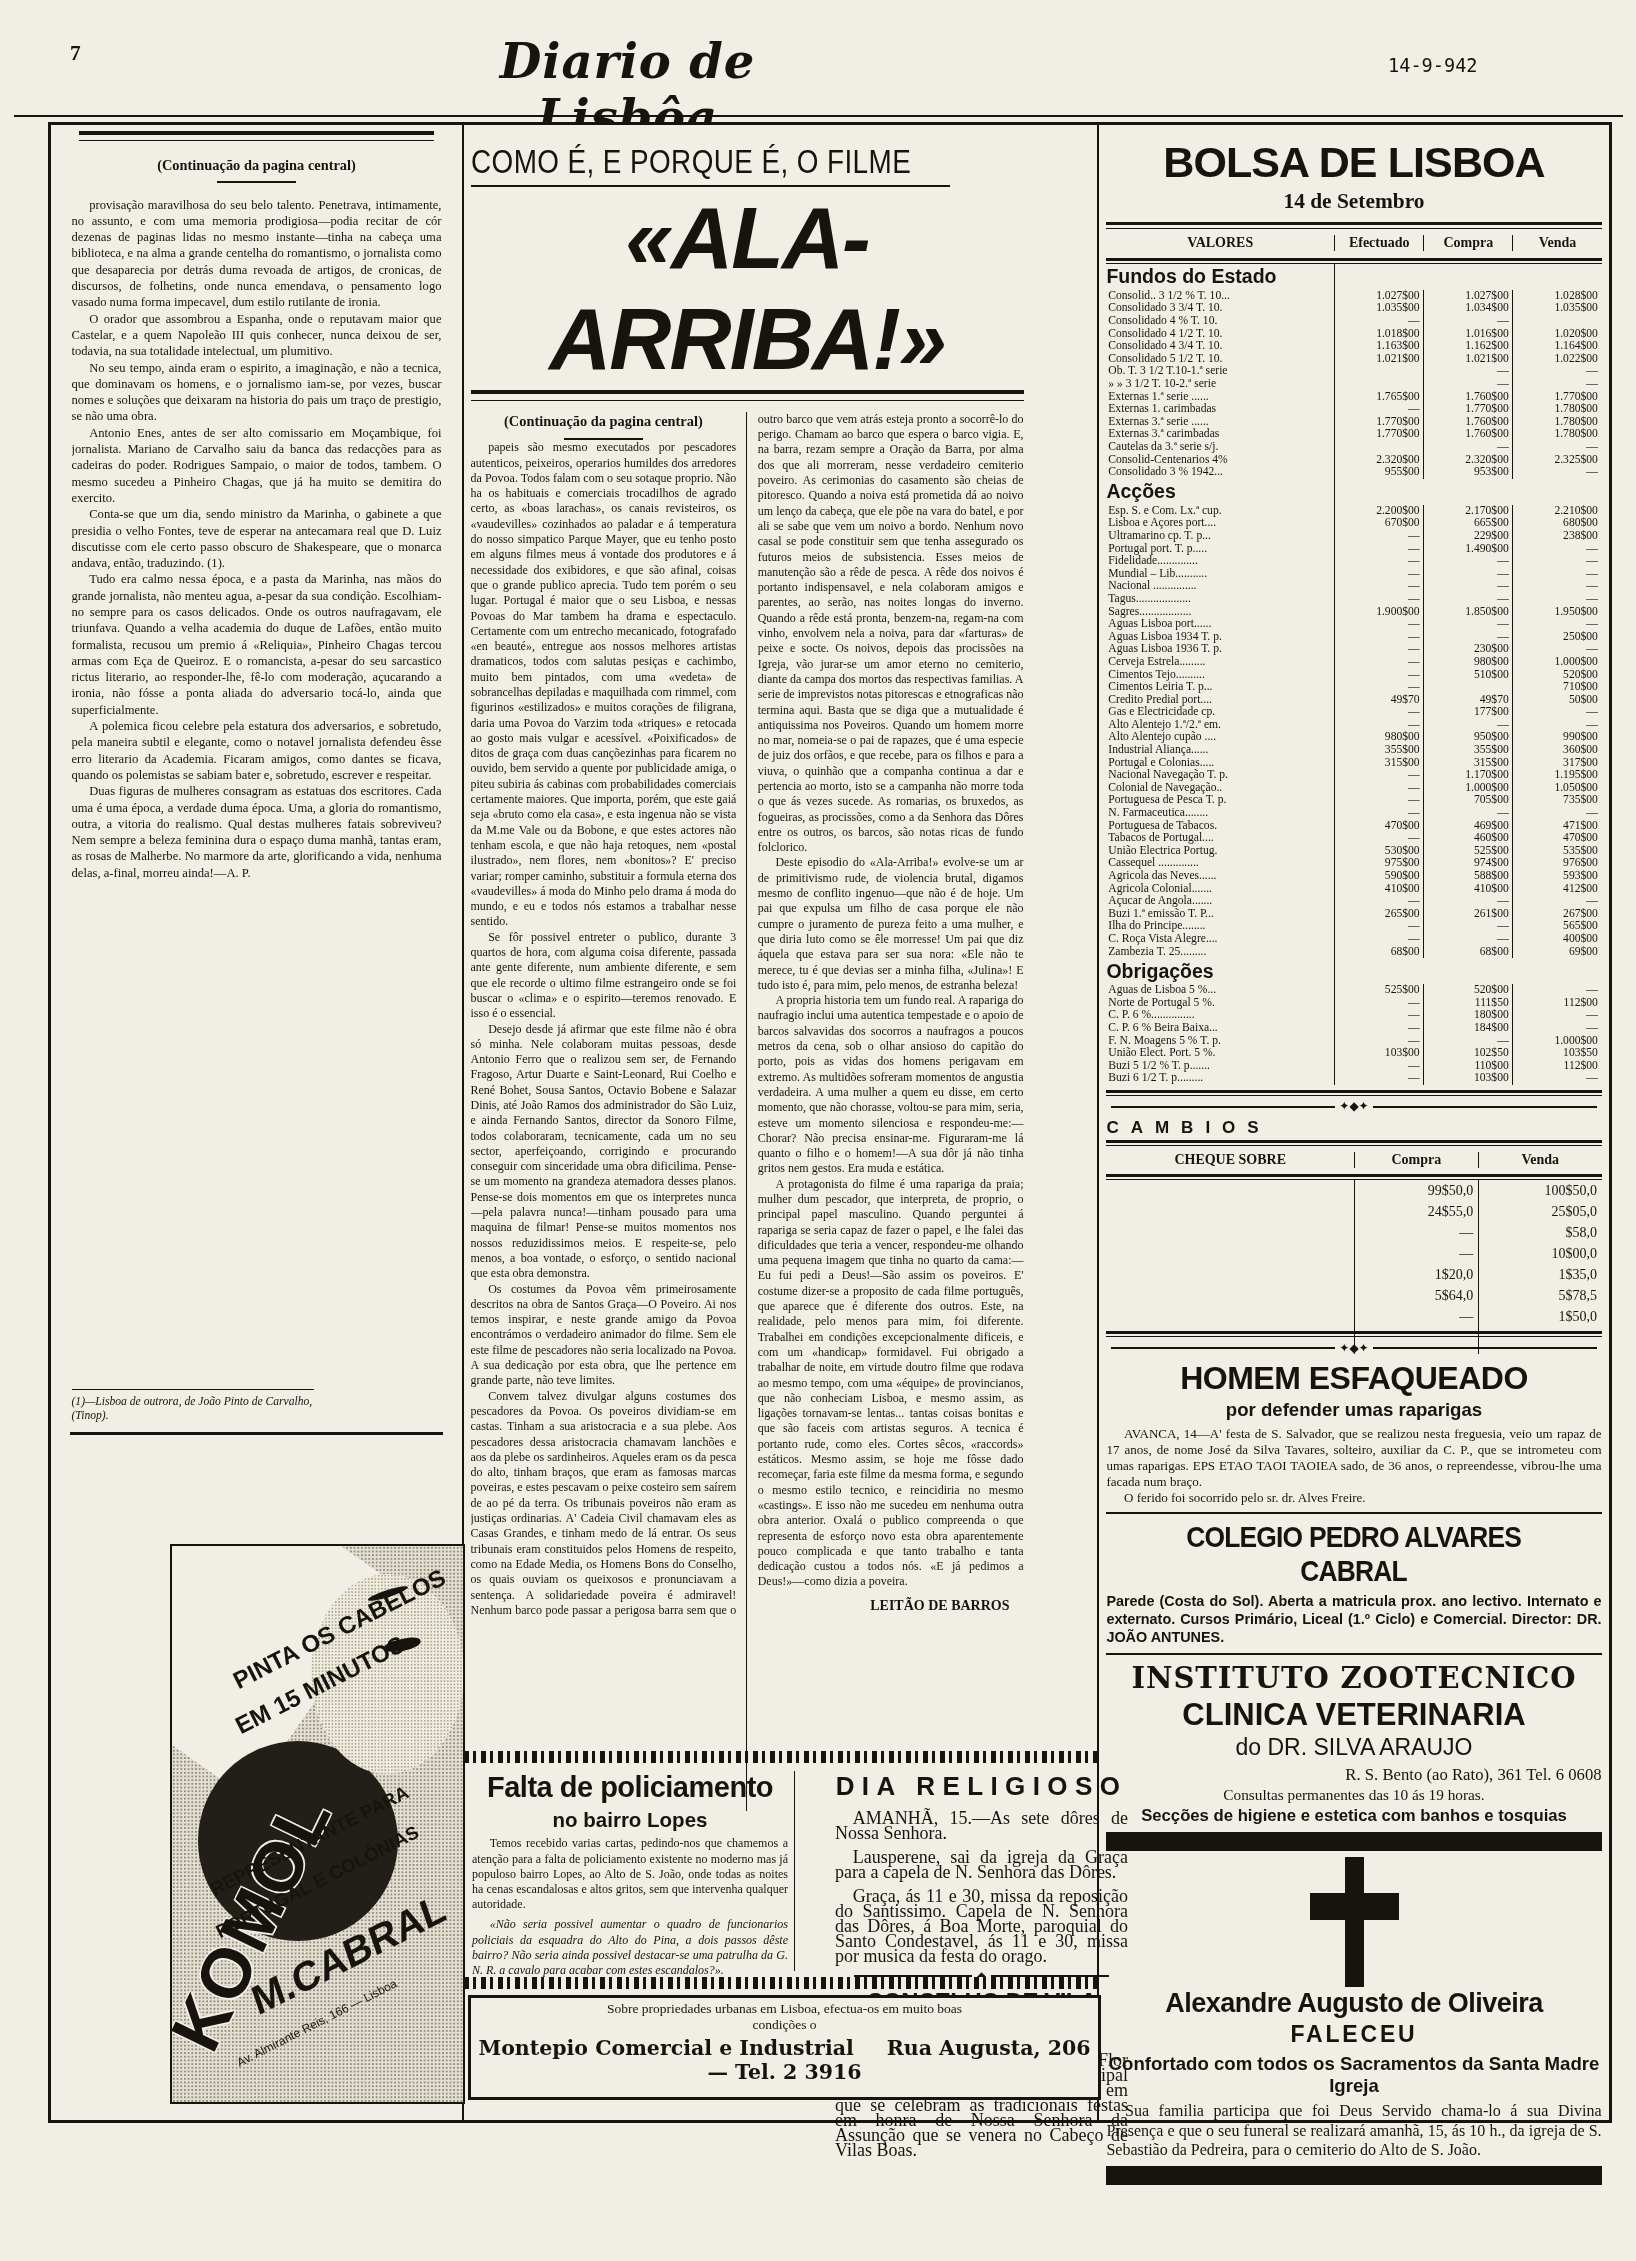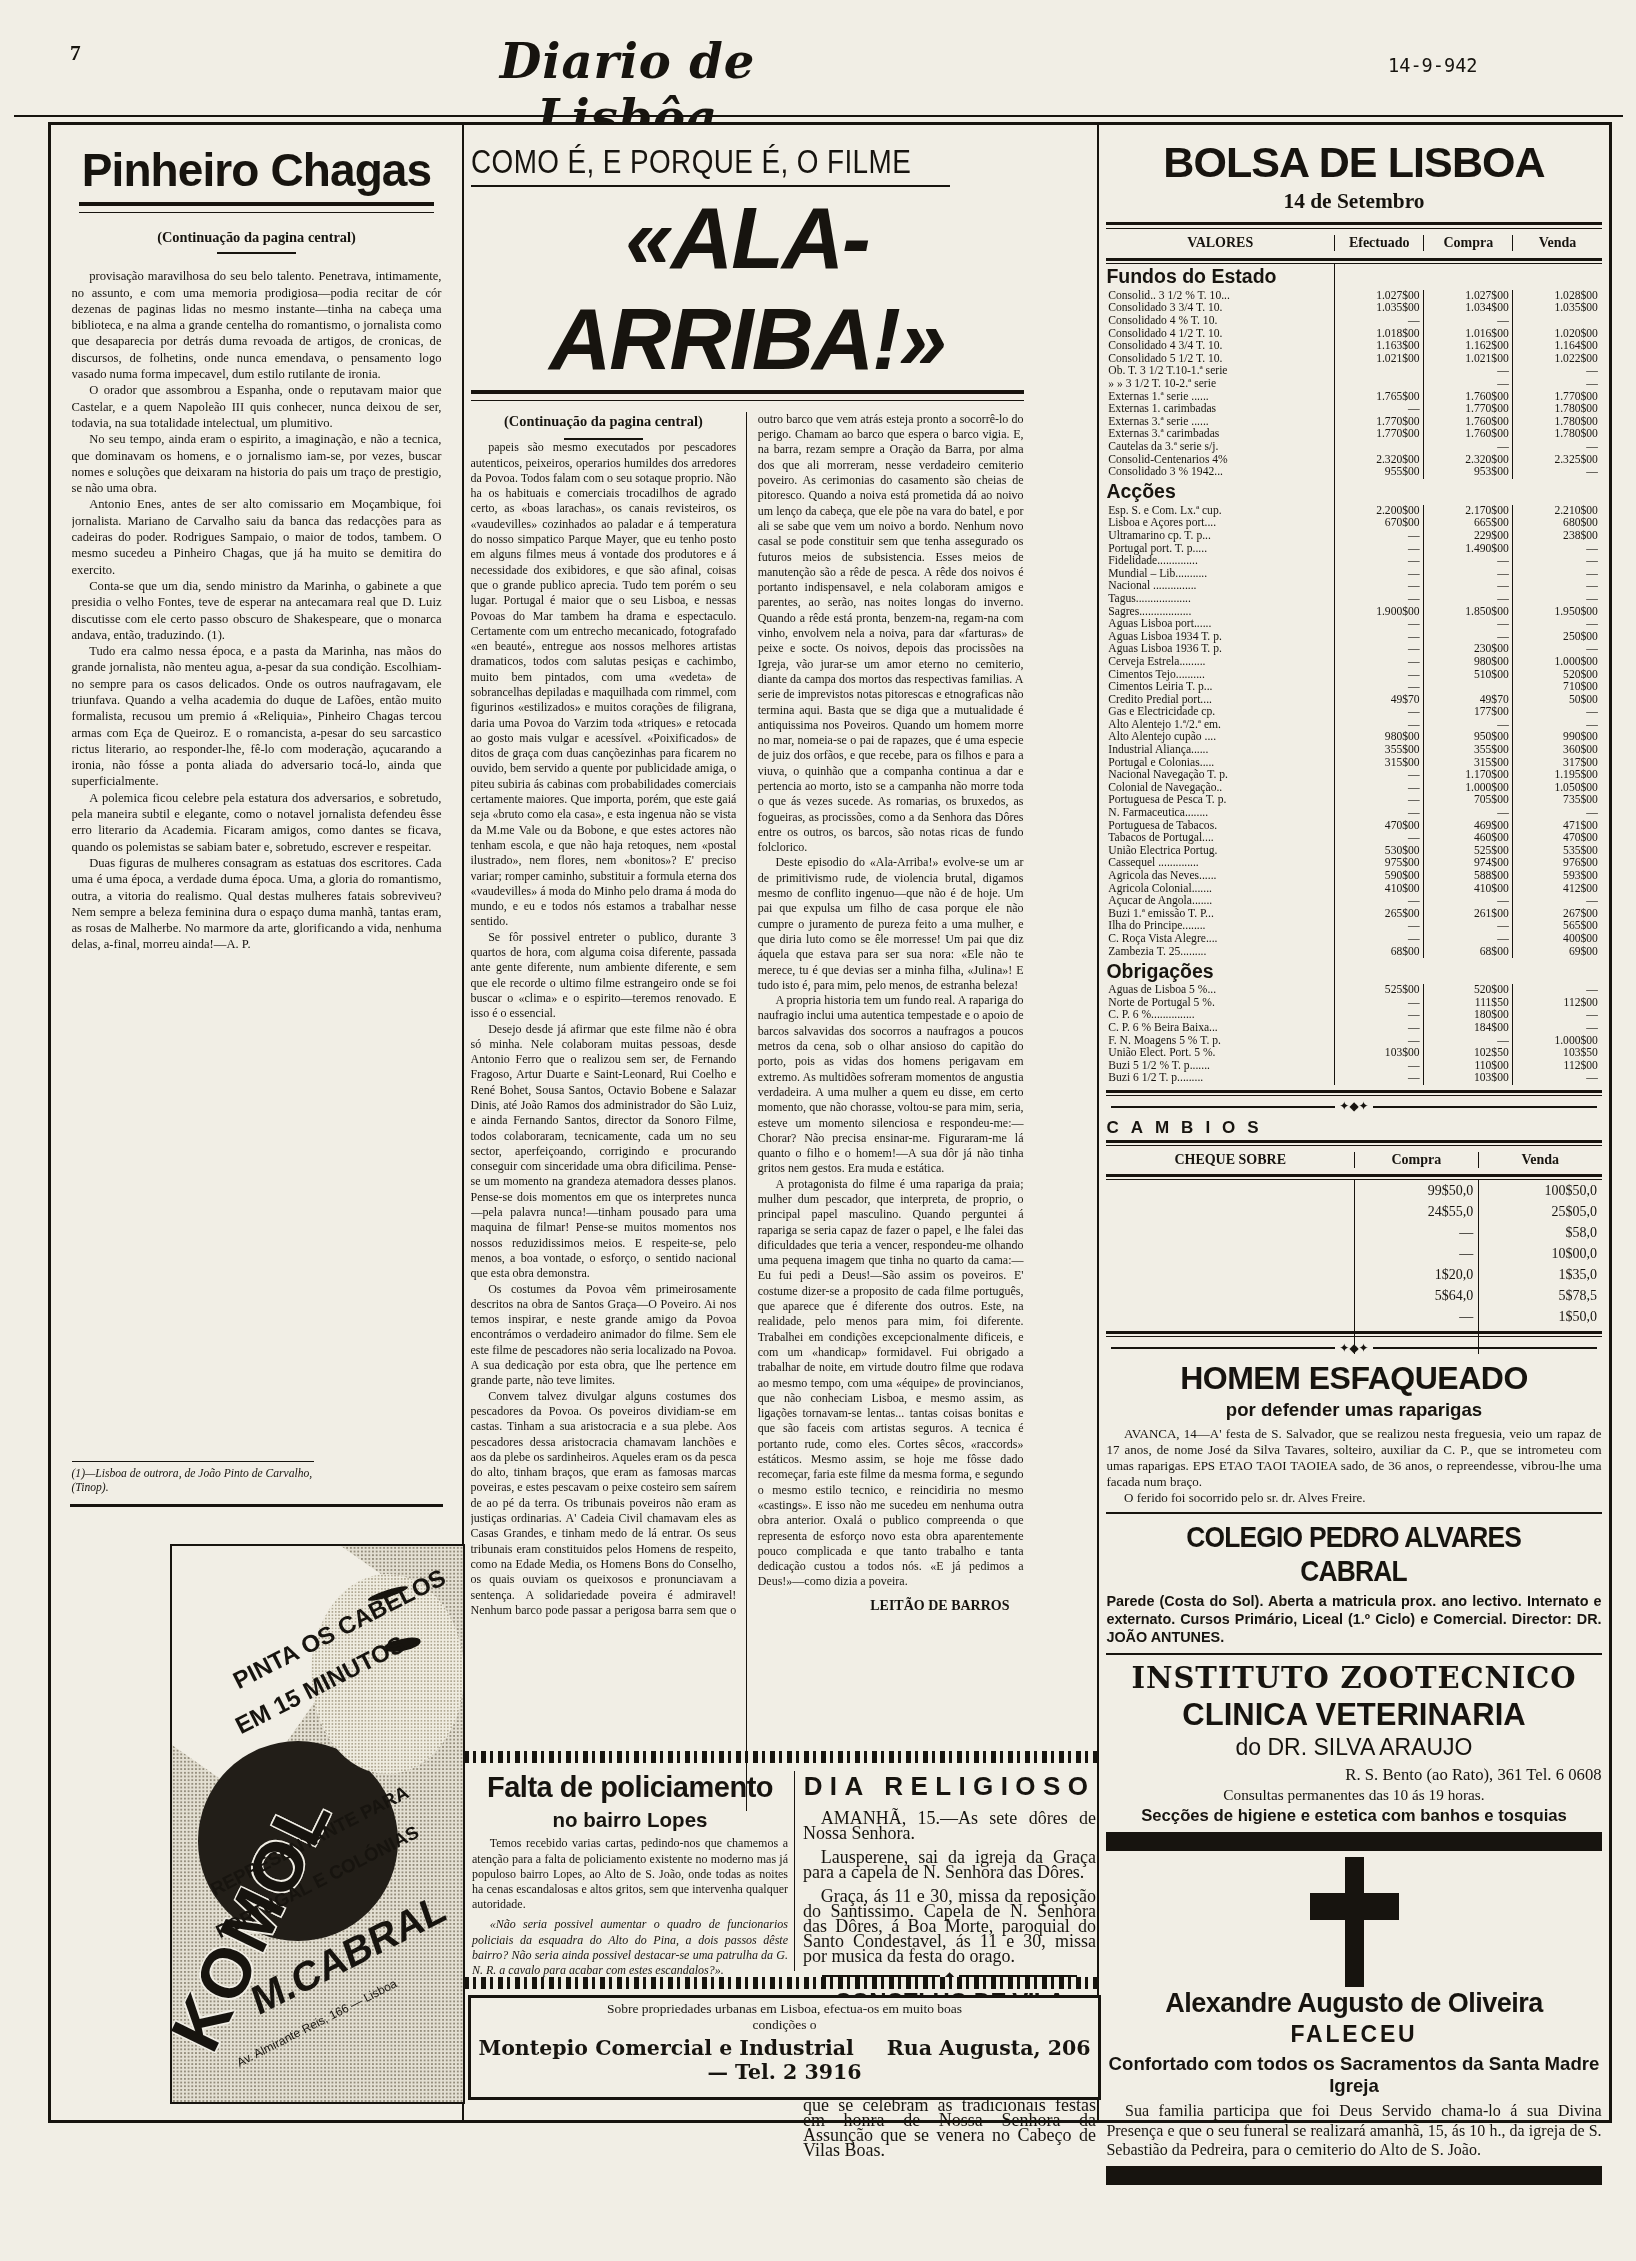--- a/index.html
+++ b/index.html
@@ -66,21 +66,21 @@
   #mid-bars1{left:413px;top:1626px;width:633px;height:12px;}
   #mid-bars2{left:413px;top:1852px;width:633px;height:12px;}
   #falta{left:421px;top:1646px;width:316px;}
   #falta-title{font-size:29px;text-align:center;letter-spacing:-0.5px;}
   #falta-sub{font-size:20.5px;text-align:center;margin-top:3.7px;}
   #falta .body-p{font-size:12px;line-height:15.3px;margin-top:4.6px;}
   #falta .quote{font-style:italic;}
   #falta-rule{width:195px;height:1.9px;background:#17140f;margin:7.4px auto 4.6px;}
   #falta-notice{font-family:"Liberation Sans",sans-serif;font-weight:bold;font-size:16.7px;line-height:20.5px;}
   #mid-vrule{left:743px;top:1646px;width:1.4px;height:200px;background:#17140f;}
-  #dia{left:752px;top:1646px;width:293px;}
+  #dia{left:784px;top:1646px;width:293px;}
   #dia-title{font-size:26px;text-align:center;letter-spacing:7.4px;}
   #dia .body-p,#vilaflor .body-p{font-size:18px;line-height:15px;margin-top:9px;}
   #vilaflor-title{font-size:24px;text-align:center;margin-top:3.7px;letter-spacing:-0.5px;}
   #dia .orn{margin:4.6px 18.6px;}
   #empr{left:417px;top:1870px;width:627px;height:99px;border:3.3px solid #17140f;background:#f1eee5;}
   #empr-title{text-align:center;font-size:33px;letter-spacing:0.5px;margin-top:4.6px;}
   #empr-line{text-align:center;font-size:13.5px;line-height:16.3px;margin-top:2.8px;}
   #empr-bottom{text-align:center;font-size:20.5px;margin-top:2.8px;font-family:"DejaVu Serif",serif;font-weight:bold;}
   #empr-bottom .gap{display:inline-block;width:33px;}
   
@@ -136,21 +136,20 @@
   <div class="abs" id="page-number">7</div>
   <div class="abs" id="masthead">Diario de Lisbôa</div>
   <div class="abs" id="edition-date">14-9-942</div>
   <div class="abs rule" id="header-rule"></div>
 
   <div class="abs" id="frame">
     <div class="vcolrule" style="left:411px;"></div>
     <div class="vcolrule" style="left:1046px;"></div>
 
     <div class="abs" id="col-left">
-      <div class="slab" id="pinheiro-title">Pinheiro Chagas</div>
       <div id="pinheiro-title-rule"></div>
       <div class="cont-head">(Continuação da pagina central)</div>
       <div class="cont-rule"></div>
       <div id="pinheiro-body">
 
       <p class="body-p">provisação maravilhosa do seu belo talento. Penetrava, intimamente, no assunto, e com uma memoria prodigiosa—podia recitar de cór dezenas de paginas lidas no mesmo instante—tinha na cabeça uma biblioteca, e na alma a grande centelha do romantismo, o jornalista como que desaparecia por detrás duma revoada de artigos, de cronicas, de discursos, de folhetins, onde nunca emendava, o pensamento logo vasado numa forma impecavel, dum estilo rutilante de ironia.</p>
           <p class="body-p">O orador que assombrou a Espanha, onde o reputavam maior que Castelar, e a quem Napoleão III quis conhecer, nunca deixou de ser, todavia, na sua totalidade intelectual, um plumitivo.</p>
           <p class="body-p">No seu tempo, ainda eram o espirito, a imaginação, e não a tecnica, que dominavam os homens, e o jornalismo iam-se, por vezes, buscar nomes e soluções que deixaram na historia do pais um traço de prestigio, se não uma obra.</p>
           <p class="body-p">Antonio Enes, antes de ser alto comissario em Moçambique, foi jornalista. Mariano de Carvalho saiu da banca das redacções para as cadeiras do poder. Rodrigues Sampaio, o maior de todos, tambem. O mesmo sucedeu a Pinheiro Chagas, que já ha muito se demitira do exercito.</p>
           <p class="body-p">Conta-se que um dia, sendo ministro da Marinha, o gabinete a que presidia o velho Fontes, teve de esperar na antecamara real que D. Luiz discutisse com ele certo passo obscuro de Shakespeare, que o monarca andava, então, traduzindo. (1).</p>

